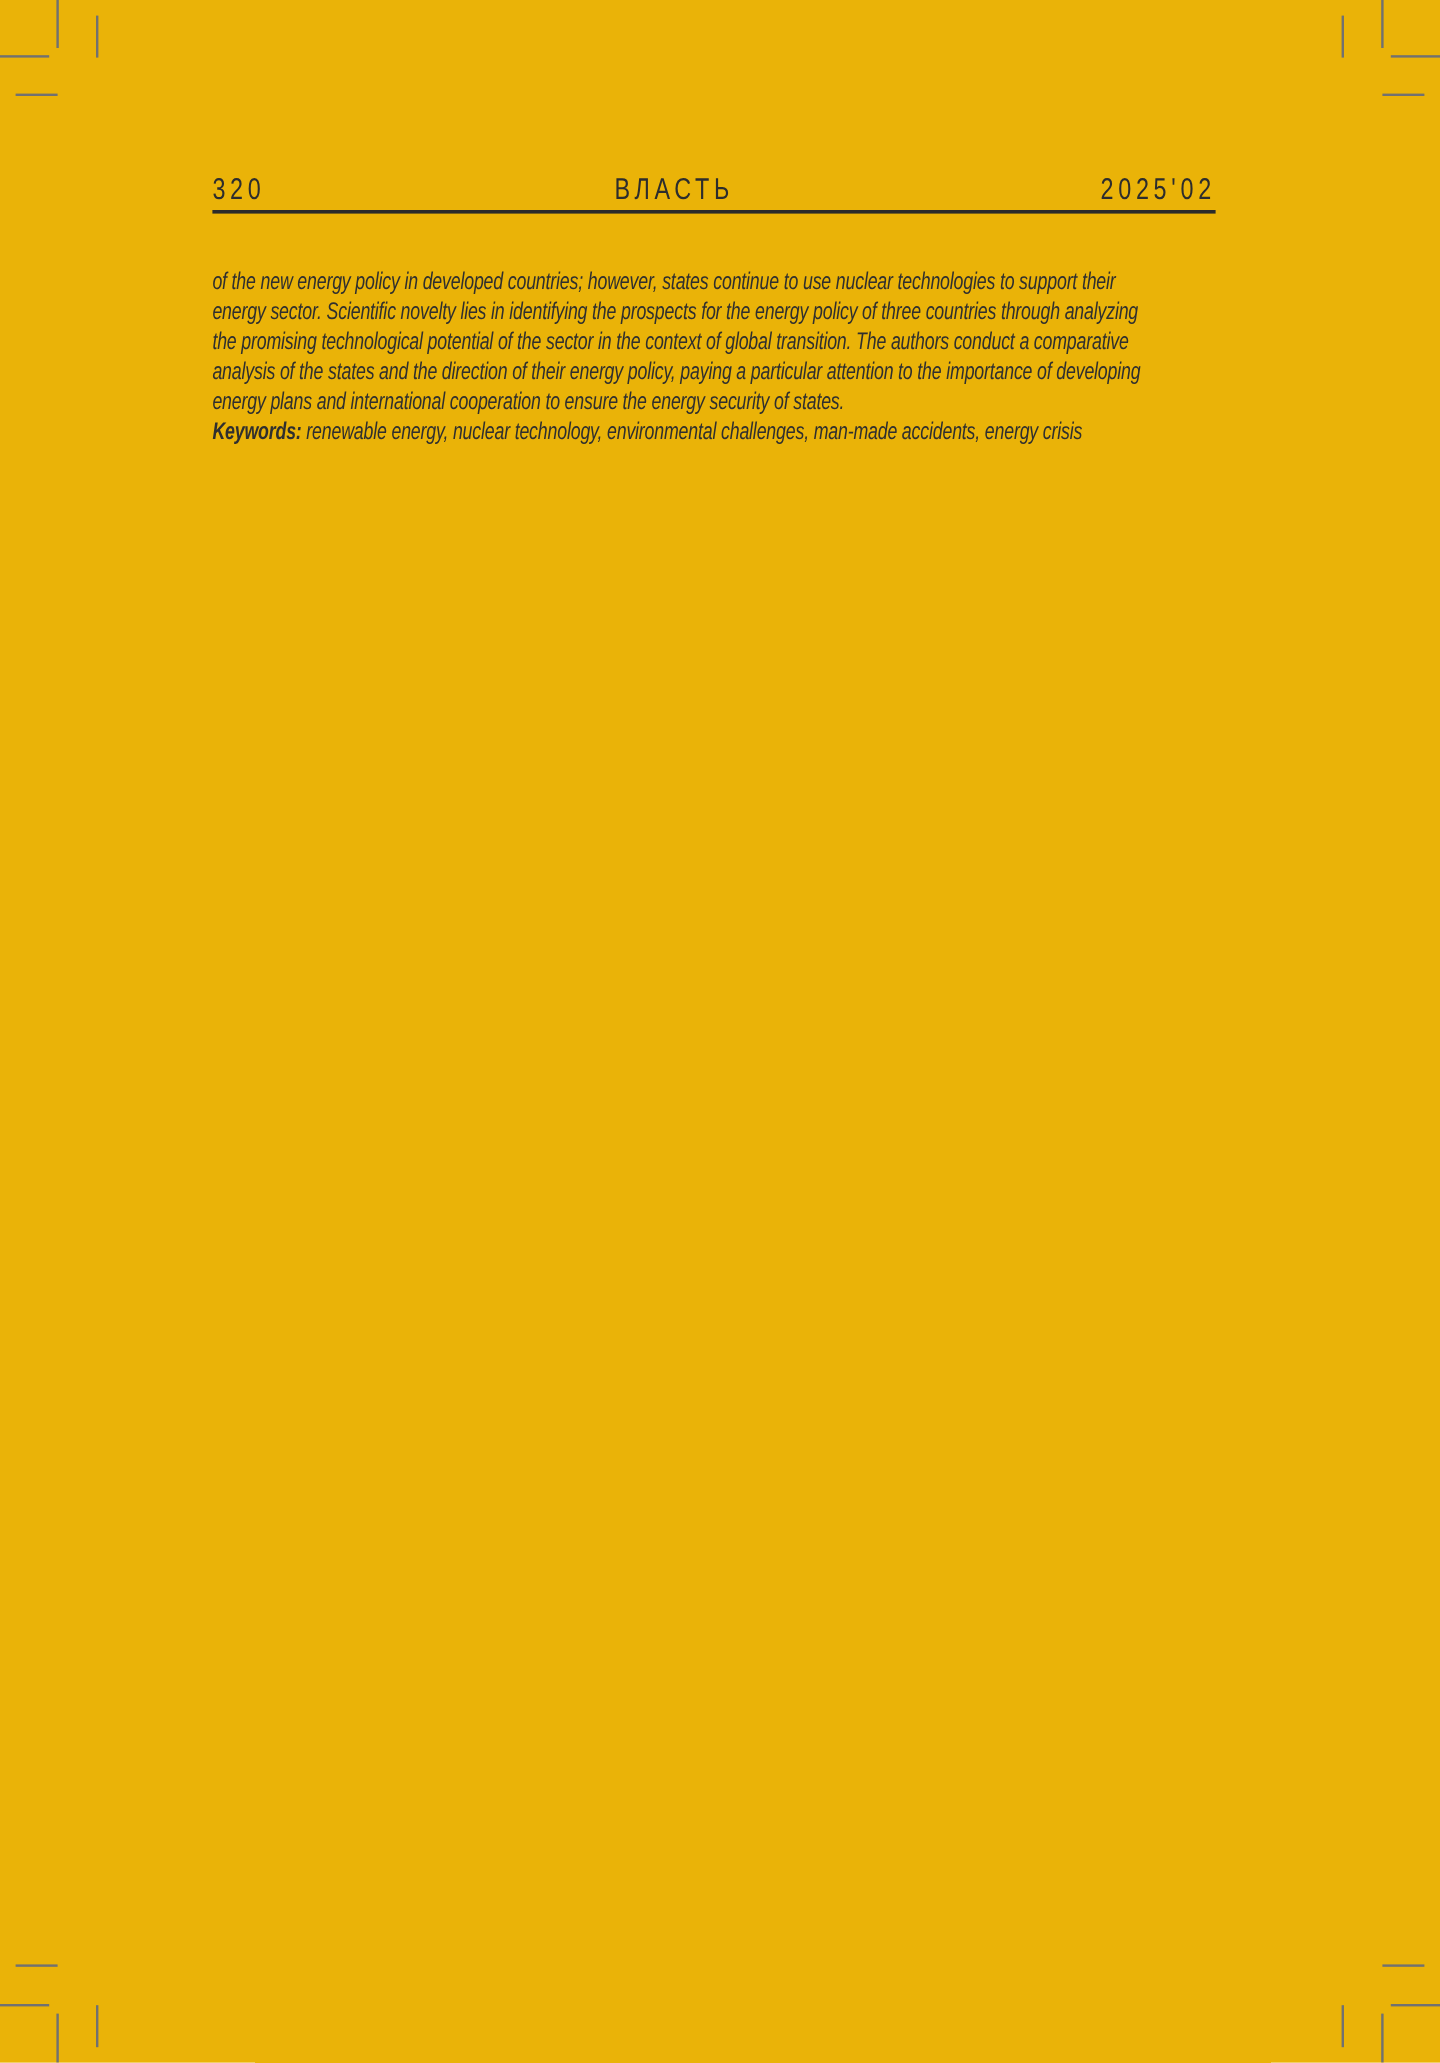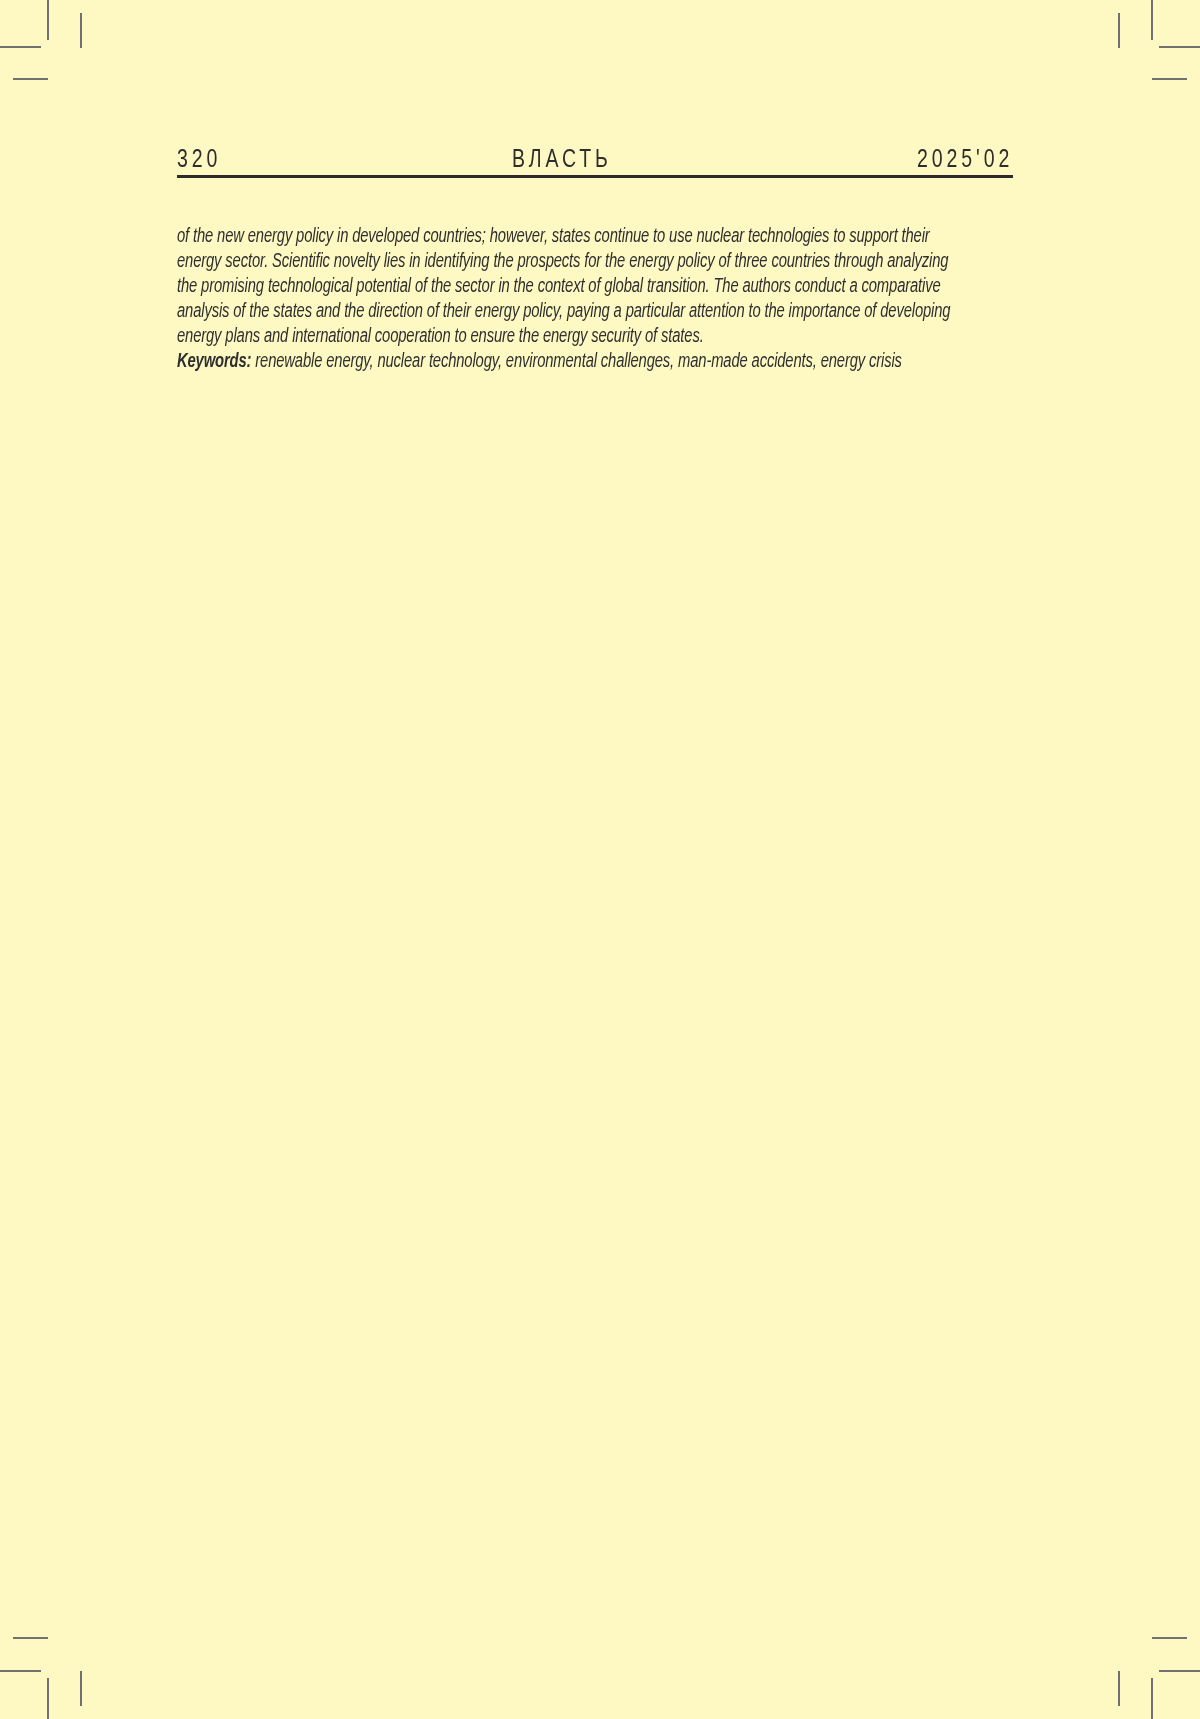--- a/index.html
+++ b/index.html
@@ -4,21 +4,21 @@
 <style>
   html, body {
     margin: 0;
     padding: 0;
     background: #ffffff;
   }
   .page {
     position: relative;
     width: 1200px;
     height: 1719px;
-    background: #fef9c3;
+    background: #eab308;
     overflow: hidden;
     font-family: "Liberation Sans", sans-serif;
   }
 
   
   .crop {
     position: absolute;
     background: #717171;
   }
   .crop.v { width: 2px; }

